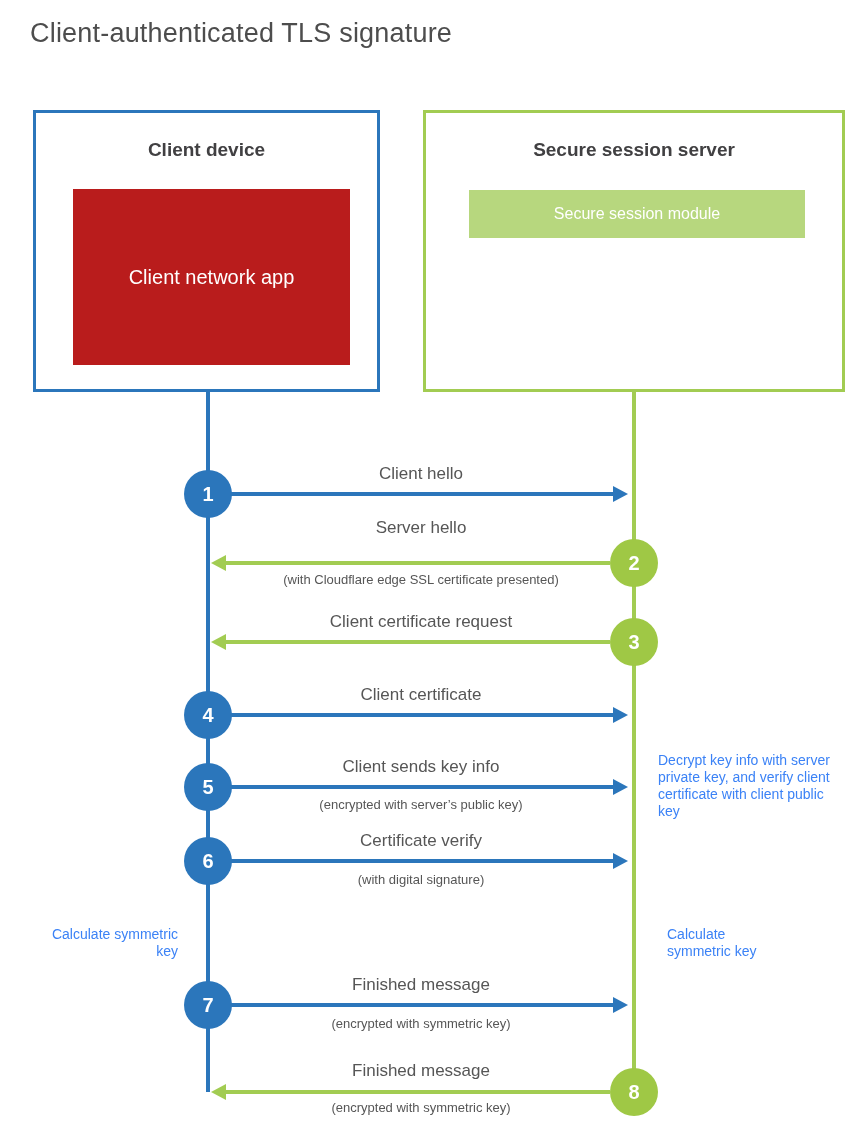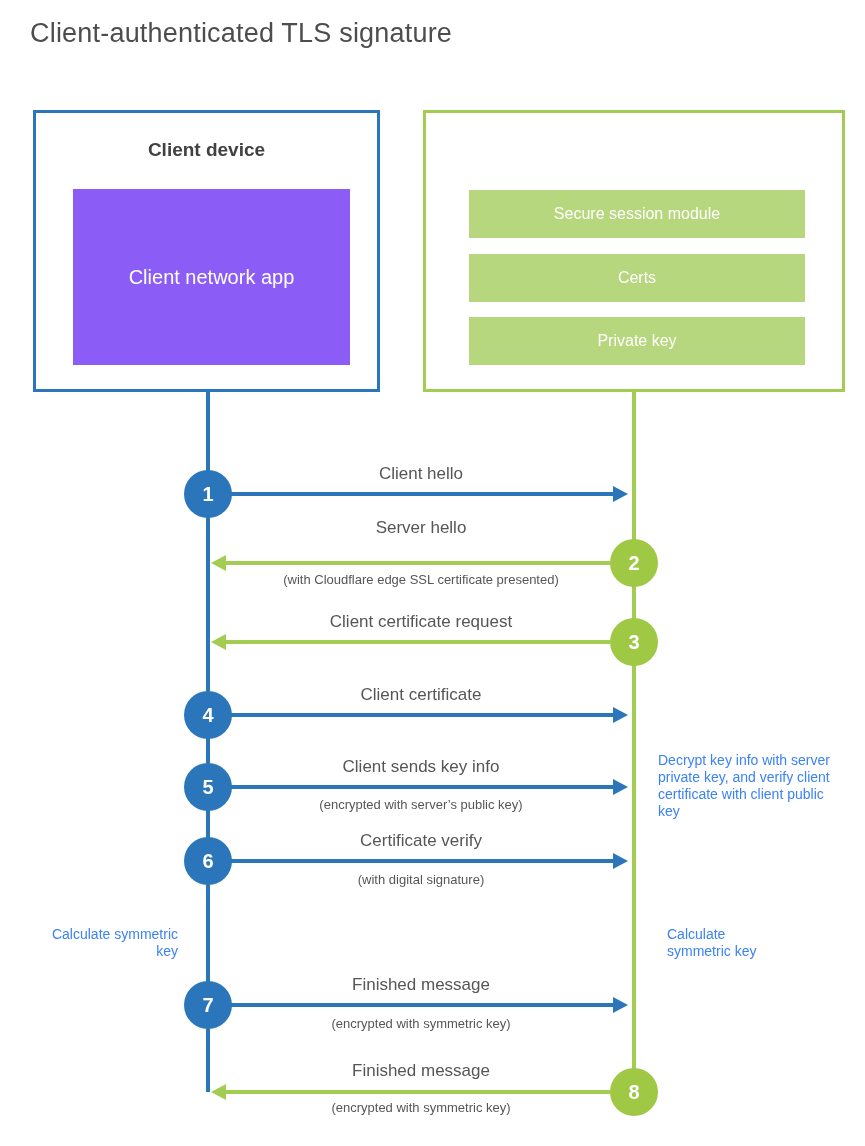--- a/index.html
+++ b/index.html
@@ -17,21 +17,21 @@
   
   .actor-box { position:absolute; top:110px; height:282px; background:#fff; box-sizing:border-box; }
   #client-box { left:33px;  width:347px; border:3px solid #2b76bb; }
   #server-box { left:423px; width:422px; border:3px solid #a2cc52; }
   .actor-title {
     position:absolute; left:0; right:0; top:26px; text-align:center;
     font-size:19px; font-weight:bold; color:#414042;
   }
   #client-app {
     position:absolute; left:37px; top:76px; width:277px; height:176px;
-    background:#8b5cf6; display:flex; align-items:center; justify-content:center;
+    background:#b91c1c; display:flex; align-items:center; justify-content:center;
   }
   #client-app span {
     color:#ffffff; font-size:20px; text-align:center; max-width:190px; line-height:1.35;
   }
   .module-bar {
     position:absolute; left:43px; width:336px; height:48px; background:#b7d77e;
     display:flex; align-items:center; justify-content:center;
     color:#ffffff; font-size:16px;
   }
   #module-0 { top:77px; }
@@ -91,23 +91,22 @@
   <div id="page-title">Client-authenticated TLS signature</div>
 
   <div id="client-box" class="actor-box">
     <div class="actor-title">Client device</div>
     <div id="client-app">
       <span>Client network app</span>
     </div>
   </div>
 
   <div id="server-box" class="actor-box">
+    <div class="actor-title">Secure session server</div>
     <div id="module-0" class="module-bar">Secure session module</div>
-    <div id="module-1" class="module-bar">Certs</div>
-    <div id="module-2" class="module-bar">Private key</div>
   </div>
 
   <div id="lifeline-client" class="lifeline"></div>
   <div id="lifeline-server" class="lifeline"></div>
 
   <div>
     <div class="badge blue" style="top:470px">1</div>
     <div class="hline blue" style="top:492px"></div>
     <div class="ah-right" style="top:486px"></div>
     <div class="msg" style="top:464px">Client hello</div>

